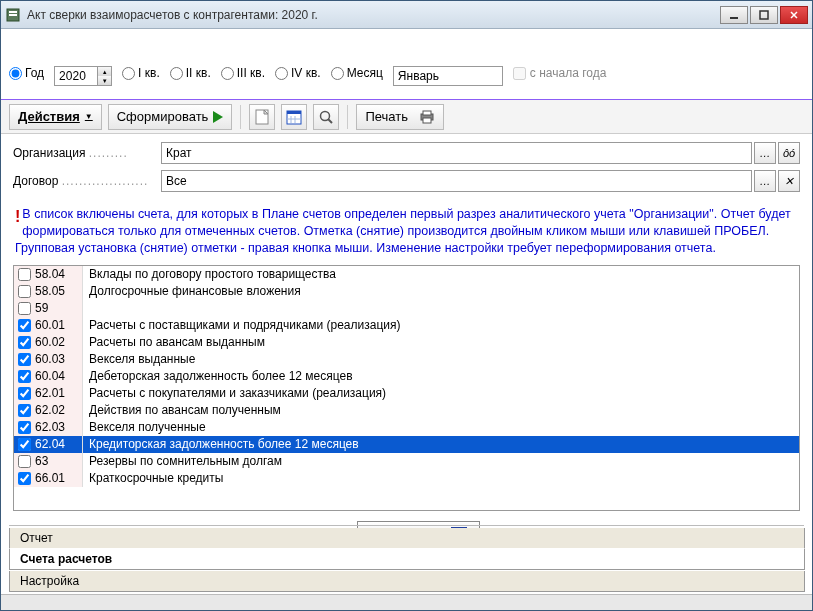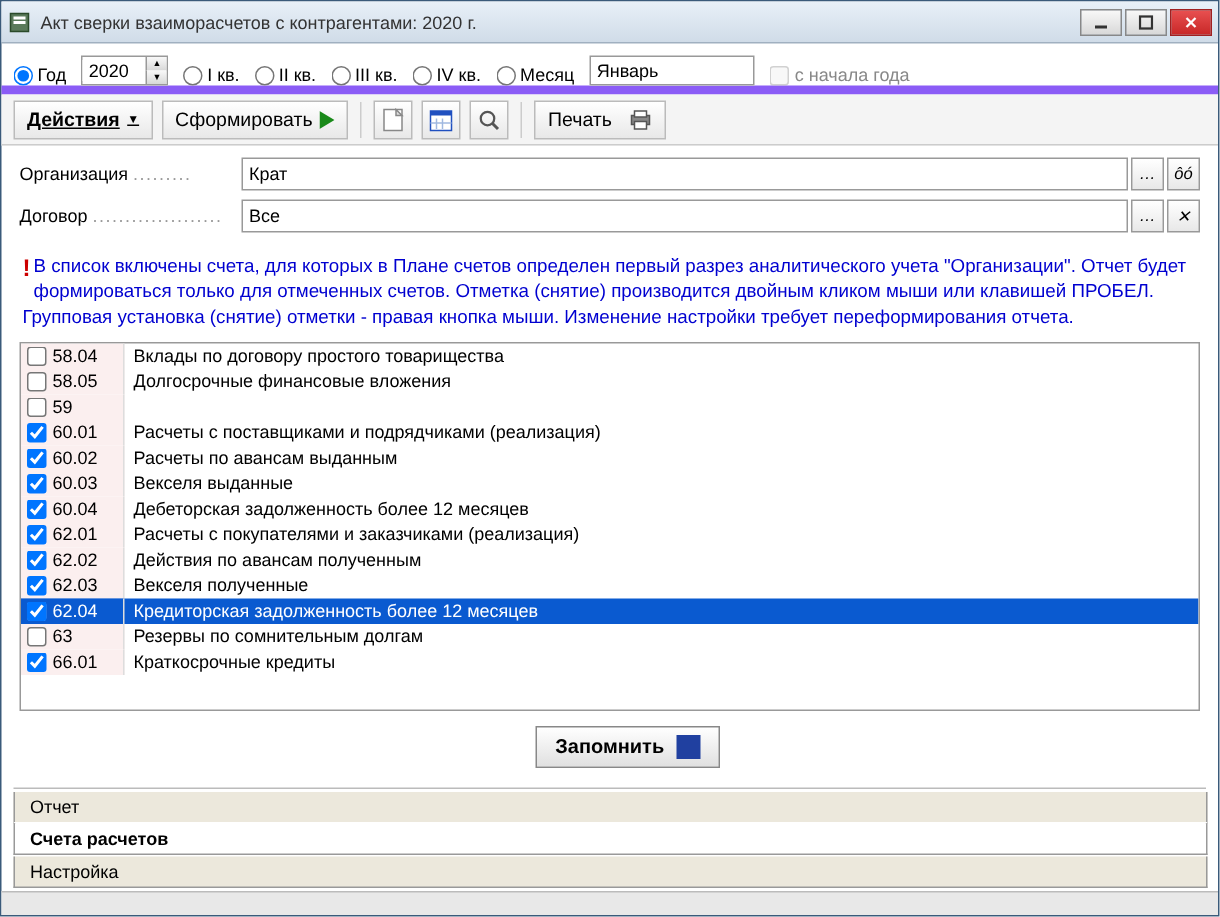--- a/index.html
+++ b/index.html
@@ -7,21 +7,21 @@
 
 .window { position: relative; width: 813px; height: 611px; background: #fff; border: 1px solid #3a5a7a; }
 
 .titlebar { height: 28px; background: linear-gradient(to bottom, #e8f0f8, #d0dce8); display: flex; align-items: center; padding: 0 4px; border-bottom: 1px solid #a0b0c0; }
 .titlebar-icon { width: 16px; height: 16px; margin-right: 6px; display: flex; align-items: center; justify-content: center; }
 .titlebar-text { flex: 1; font-size: 12px; color: #333; }
 .titlebar-btns { display: flex; gap: 2px; }
 .titlebar-btn { width: 28px; height: 18px; border: 1px solid #888; background: linear-gradient(to bottom, #f8f8f8, #d8d8d8); display: flex; align-items: center; justify-content: center; font-size: 11px; cursor: pointer; }
 .titlebar-btn.close { background: linear-gradient(to bottom, #e85050, #c82828); color: #fff; border-color: #a02020; }
 
-.periodbar { height: 34px; display: flex; align-items: flex-end; padding: 0 8px; gap: 10px; border-bottom: 6px solid #8b5cf6; }
+.periodbar { height: 34px; display: flex; align-items: flex-start; padding: 0 8px; gap: 10px; border-bottom: 1px solid #8b5cf6; margin-top: 37px; }
 .radio-item { display: inline-flex; align-items: center; gap: 3px; cursor: pointer; }
 .radio-item input { cursor: pointer; }
 .year-spinner { display: flex; align-items: center; border: 1px solid #999; background: #fff; height: 20px; }
 .year-spinner input { border: none; width: 42px; padding: 0 4px; font-size: 12px; outline: none; }
 .spinner-btns { display: flex; flex-direction: column; width: 14px; }
 .spinner-btn { height: 9px; background: linear-gradient(to bottom, #f8f8f8, #d8d8d8); border-left: 1px solid #999; display: flex; align-items: center; justify-content: center; font-size: 6px; cursor: pointer; }
 .month-select { width: 110px; height: 20px; font-size: 12px; border: 1px solid #999; padding: 0 4px; }
 .from-year { display: inline-flex; align-items: center; gap: 4px; color: #888; }
 
 .toolbar { height: 34px; display: flex; align-items: center; padding: 0 8px; gap: 6px; background: #f4f4f4; border-bottom: 1px solid #ccc; }

